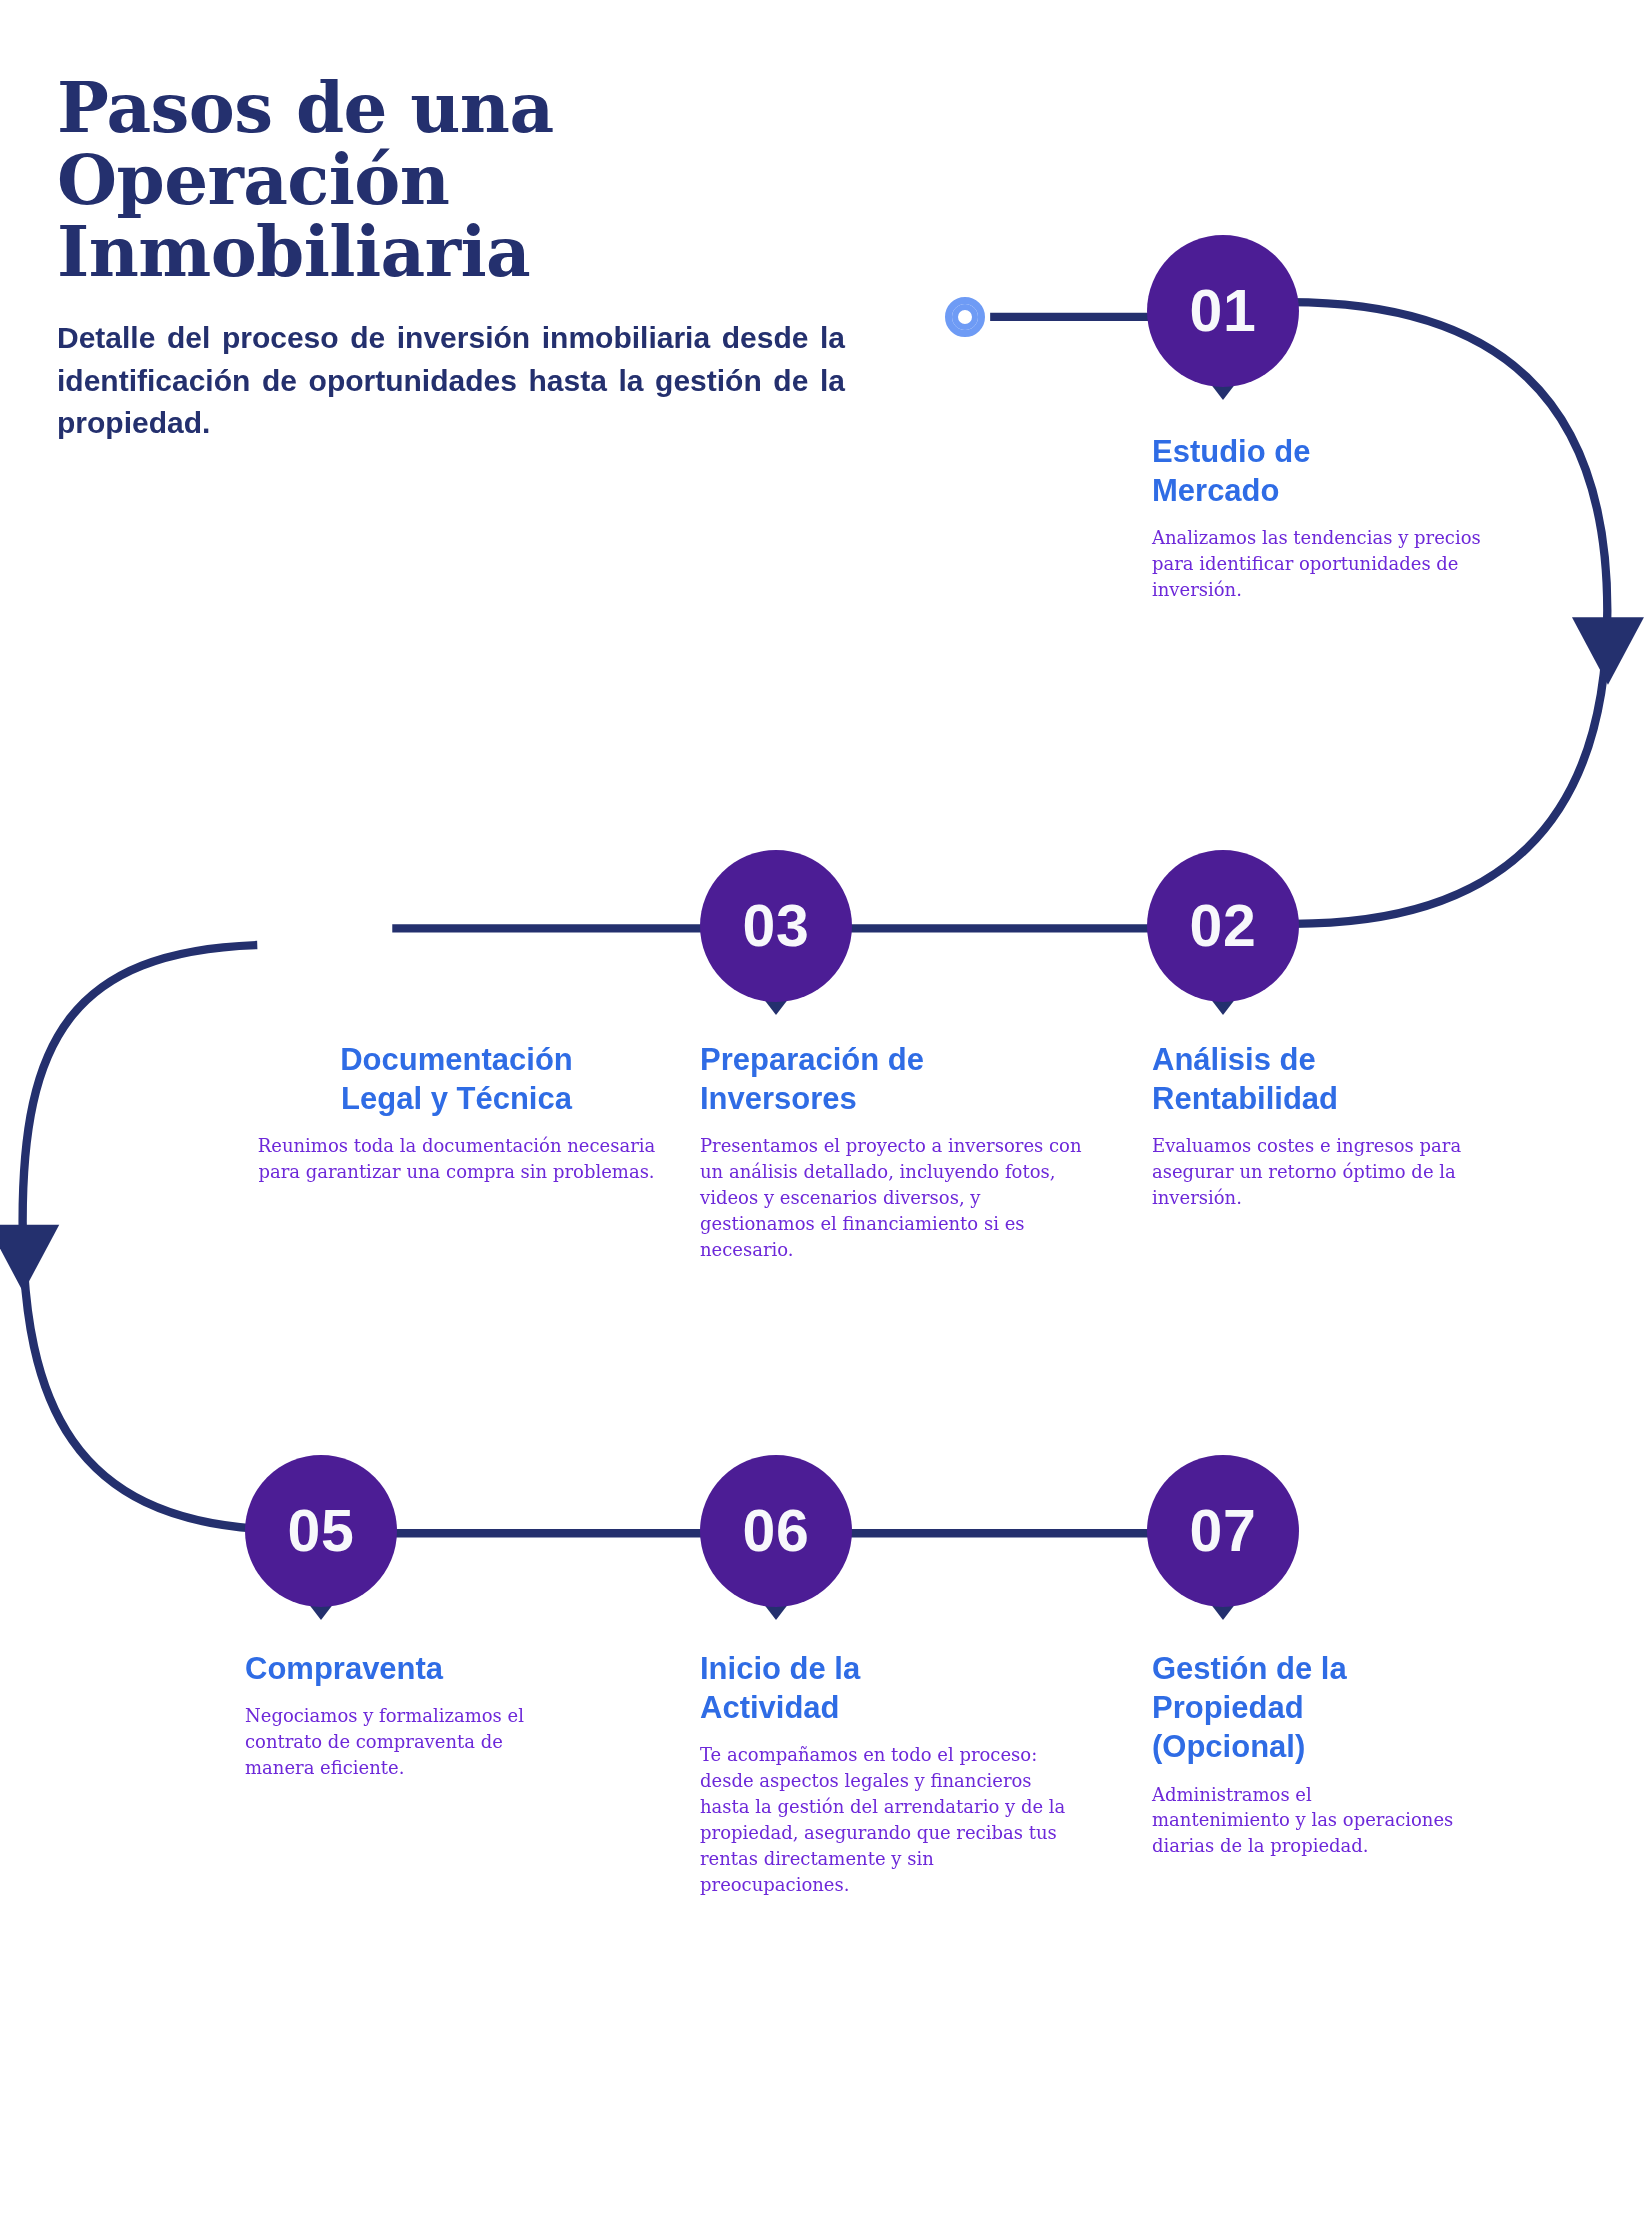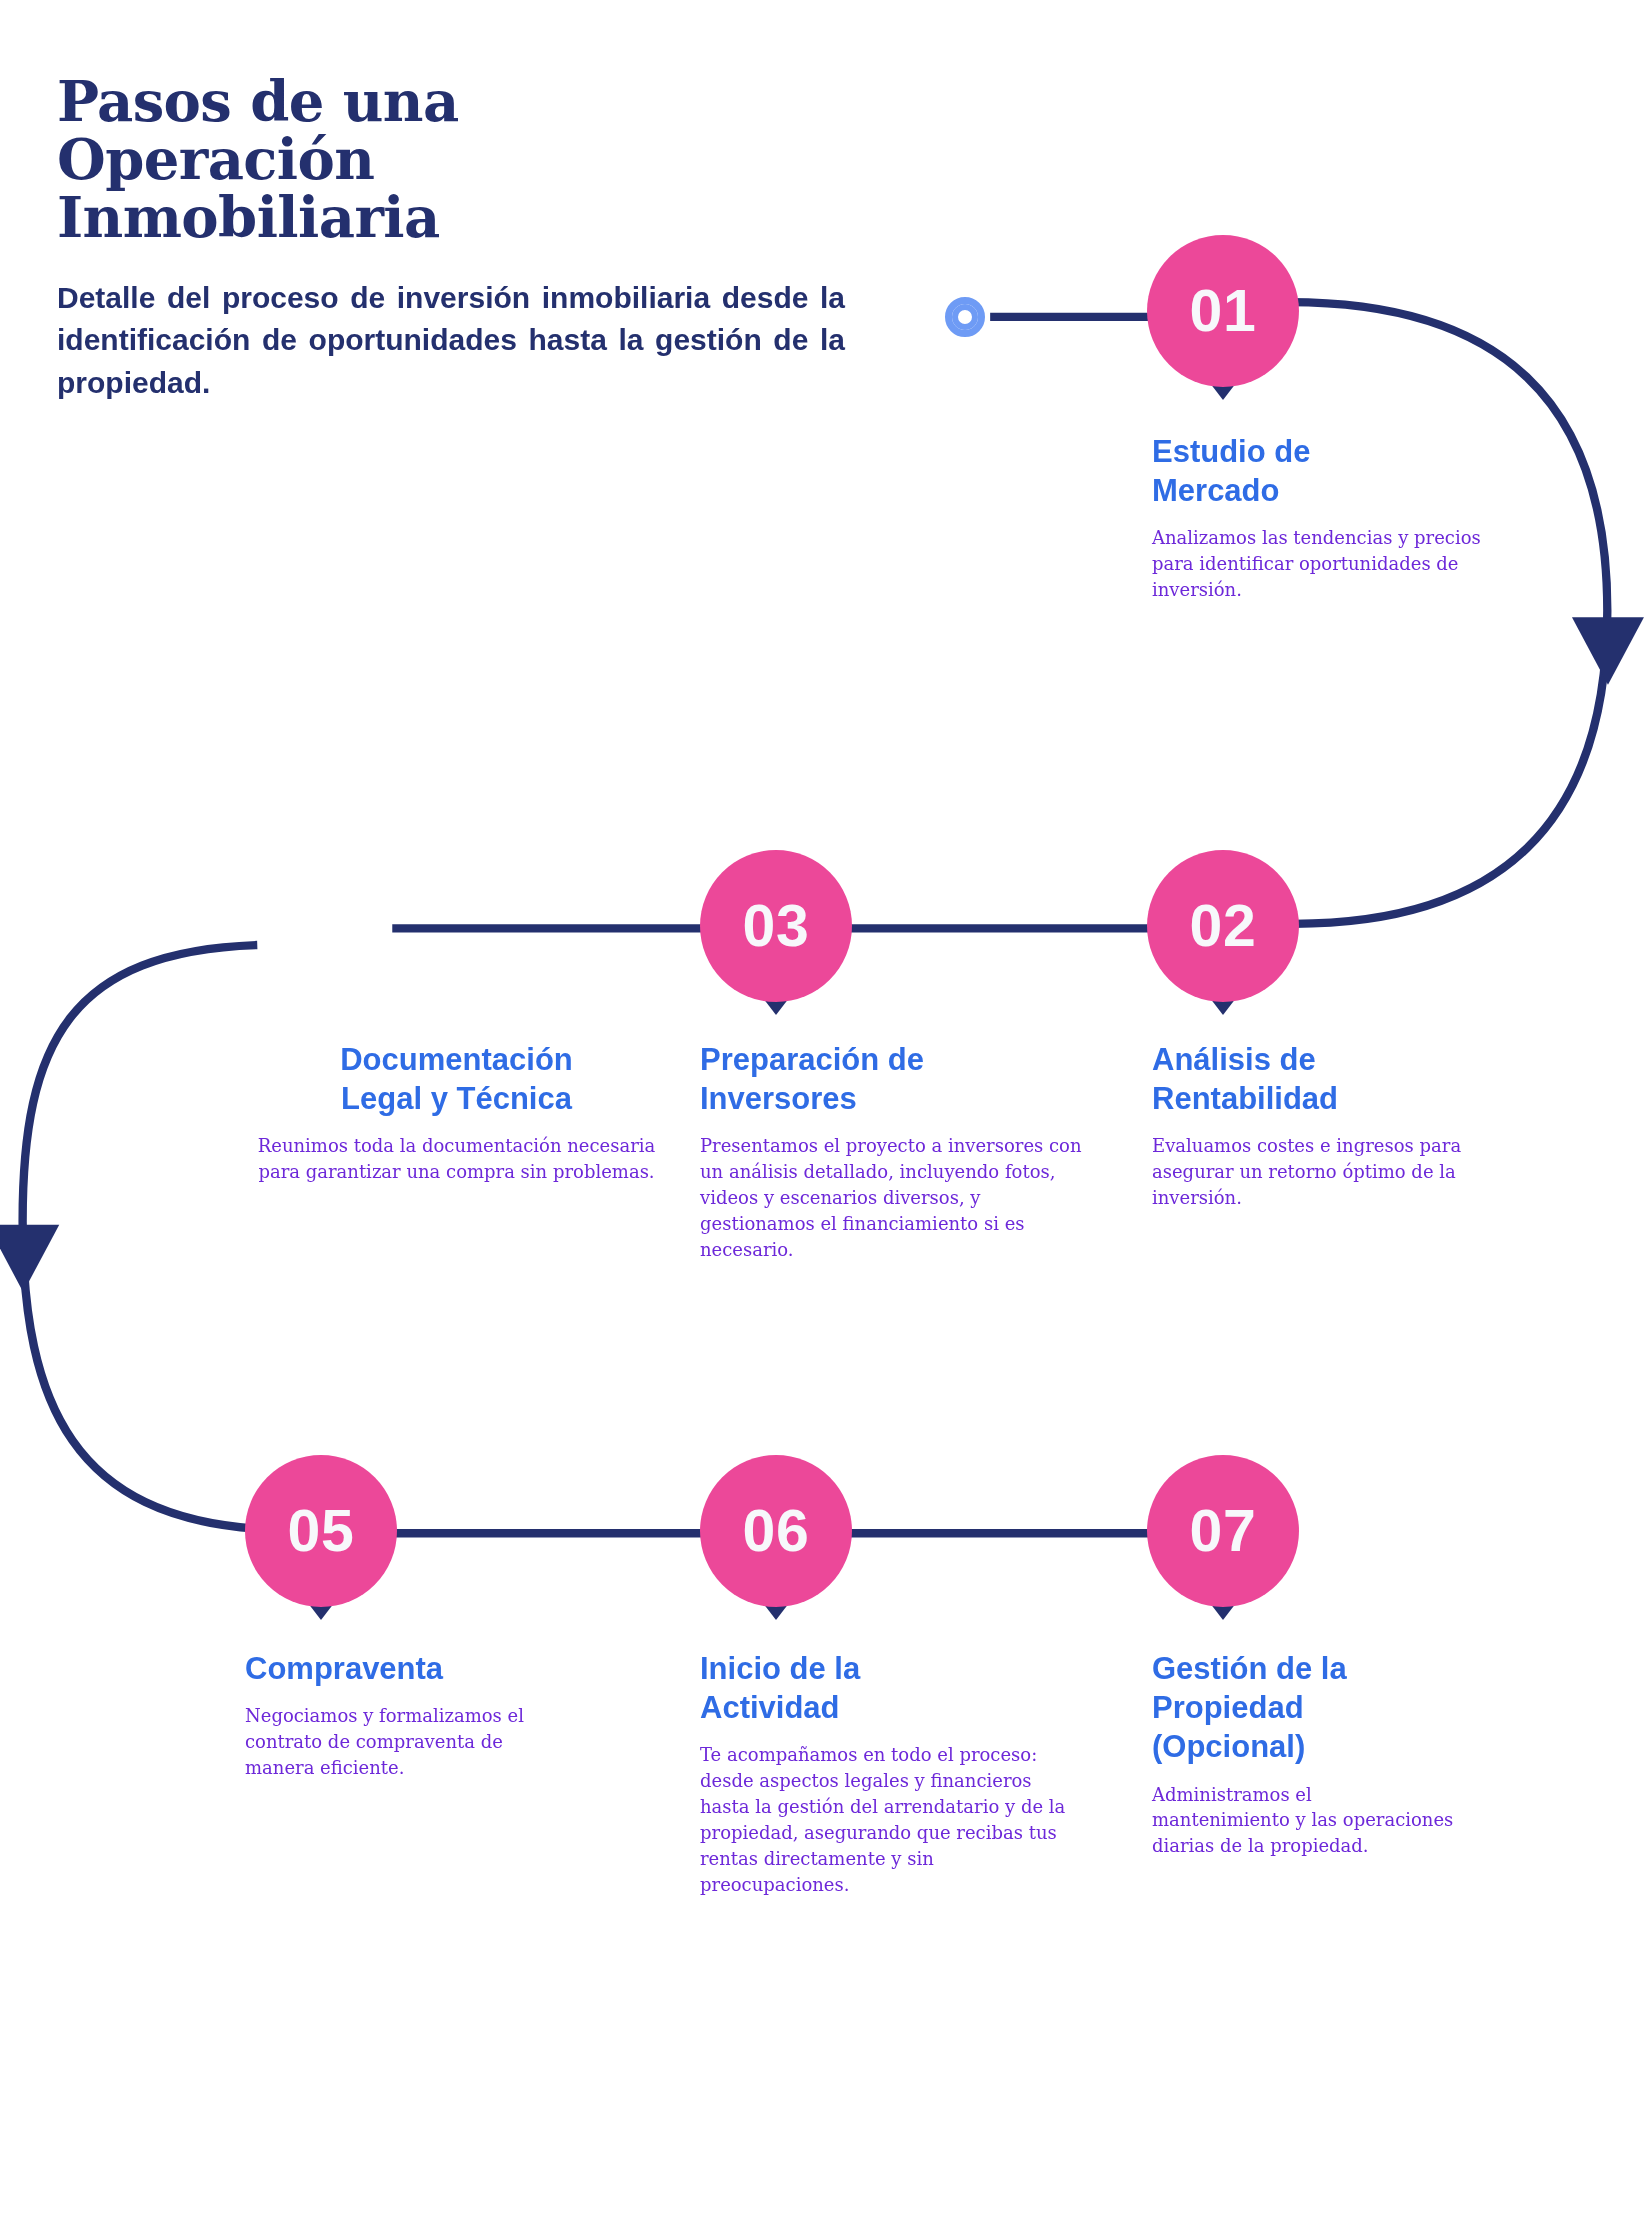--- a/index.html
+++ b/index.html
@@ -33,21 +33,21 @@
   .header {
     position: absolute;
     left: 57px;
     top: 72px;
     width: 836px;
     z-index: 5;
   }
   .title {
     font-family: "DejaVu Serif", "Liberation Serif", serif;
     font-weight: 700;
-    font-size: 56px;
+    font-size: 69px;
     line-height: 1.04;
     letter-spacing: -0.6px;
     color: #24306E;
     white-space: pre-line;
   }
   .subtitle {
     margin-top: 30px;
     width: 788px;
     font-family: "Liberation Sans", sans-serif;
     font-weight: 700;
@@ -90,21 +90,21 @@
     position: absolute;
     width: 152px;
     height: 152px;
     z-index: 6;
   }
   .pin .bubble {
     position: absolute;
     left: 0; top: 0;
     width: 152px; height: 152px;
     border-radius: 50%;
-    background: #ec4899;
+    background: #4c1d95;
     display: flex;
     align-items: center;
     justify-content: center;
   }
   .pin .tail {
     position: absolute;
     left: 50%;
     top: 126px;
     transform: translateX(-50%);
     width: 0; height: 0;

